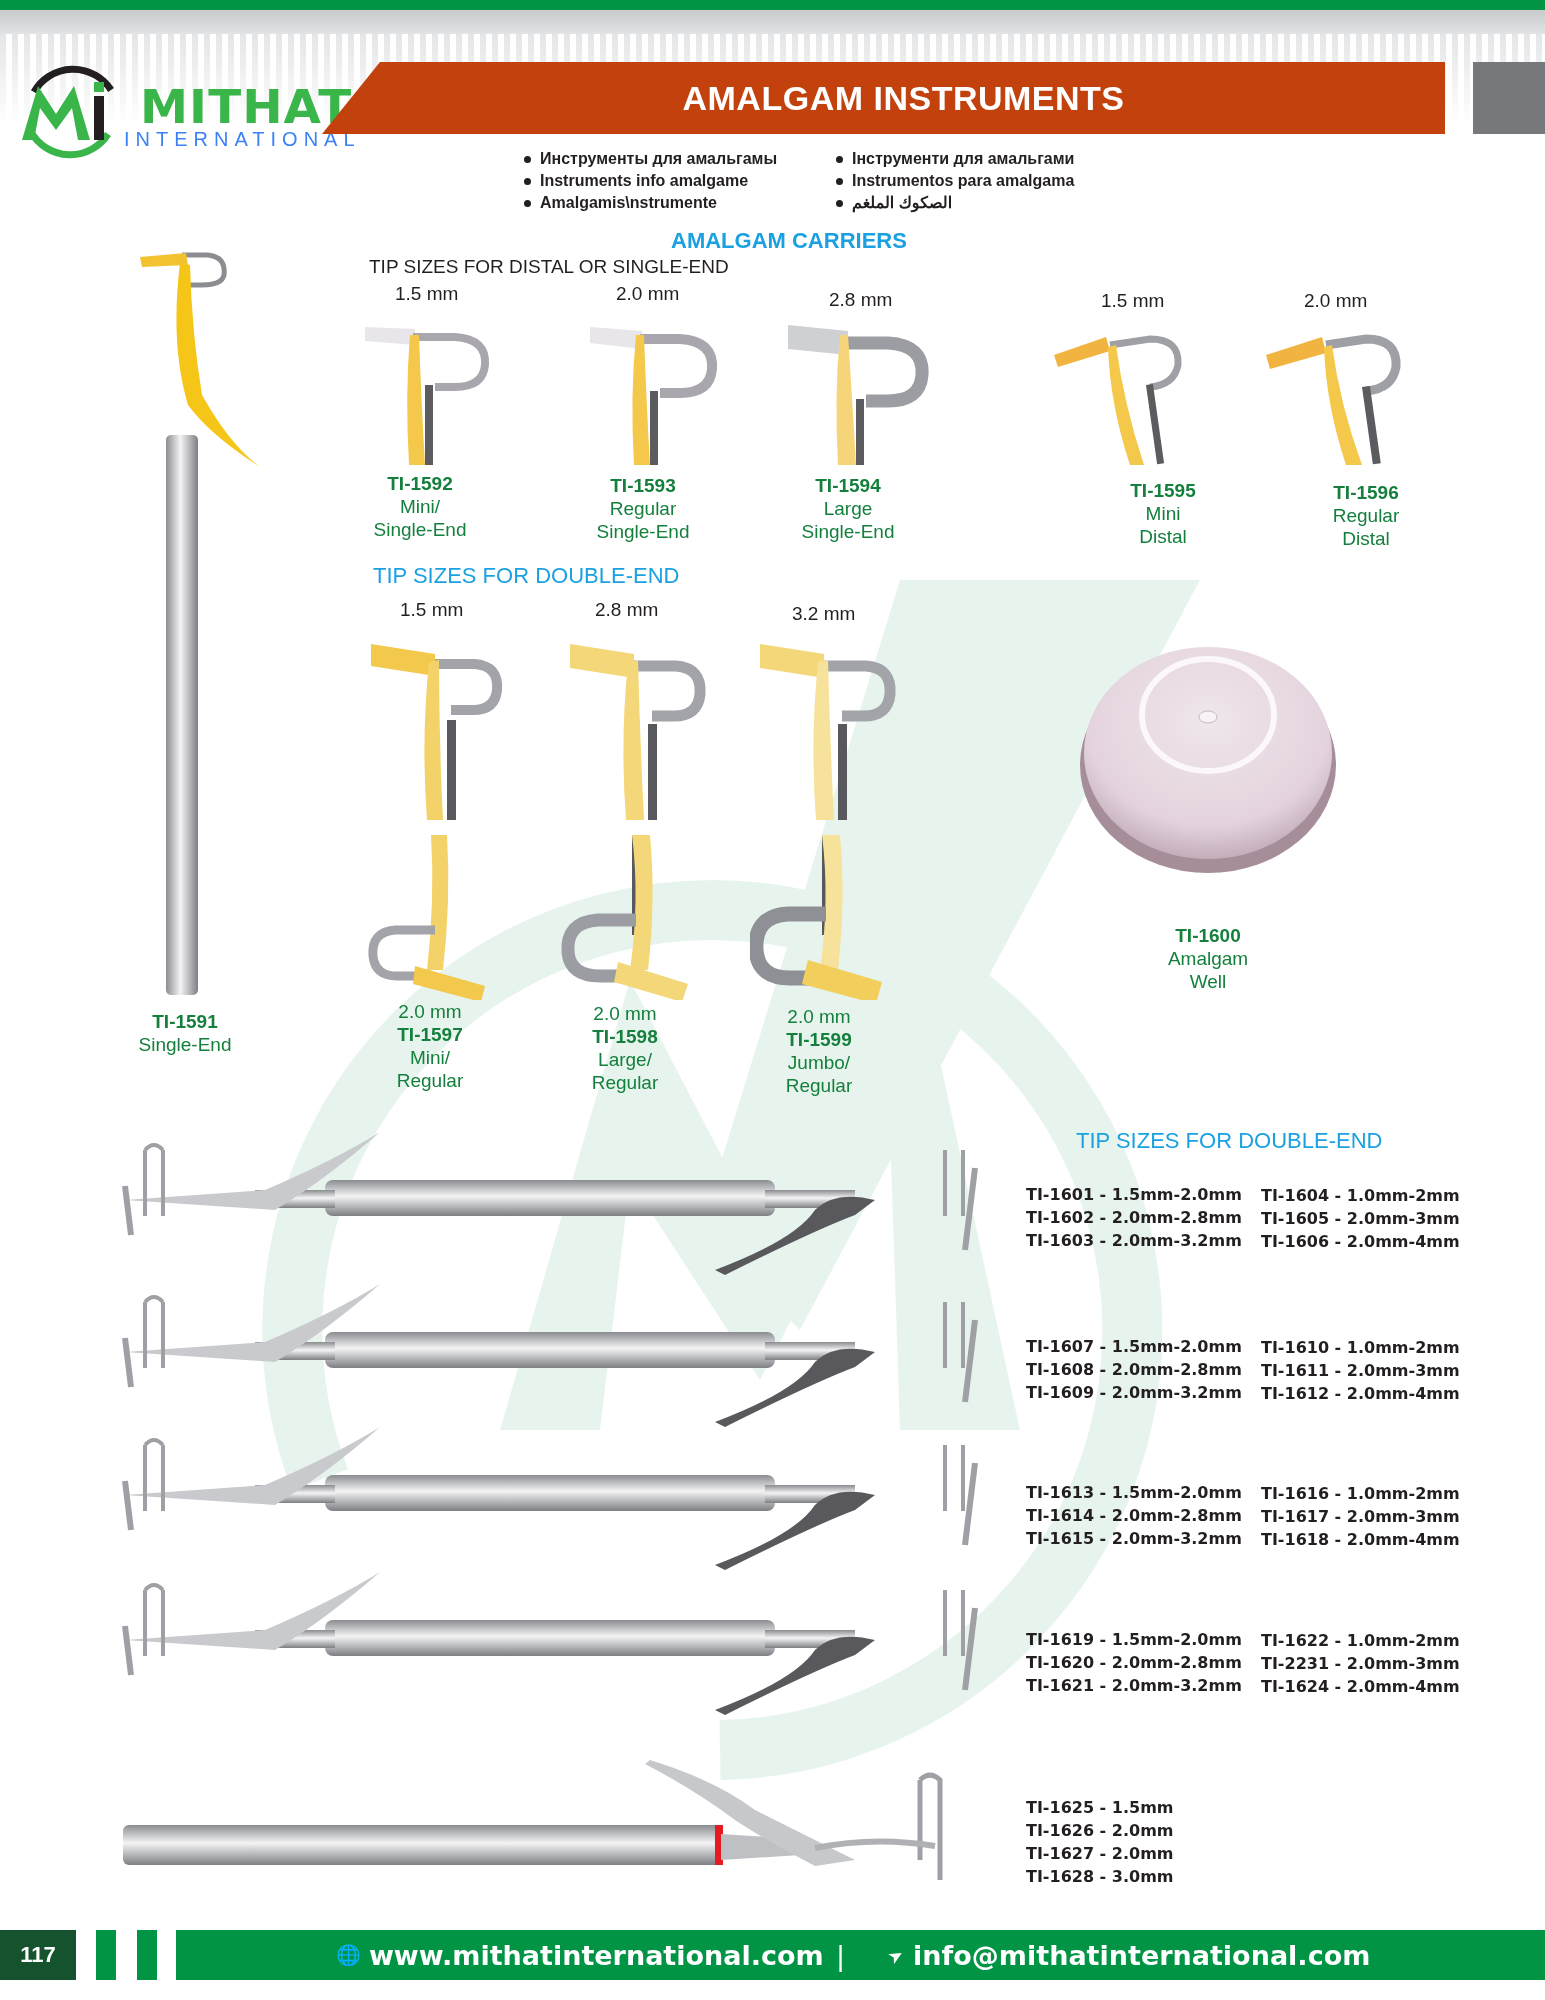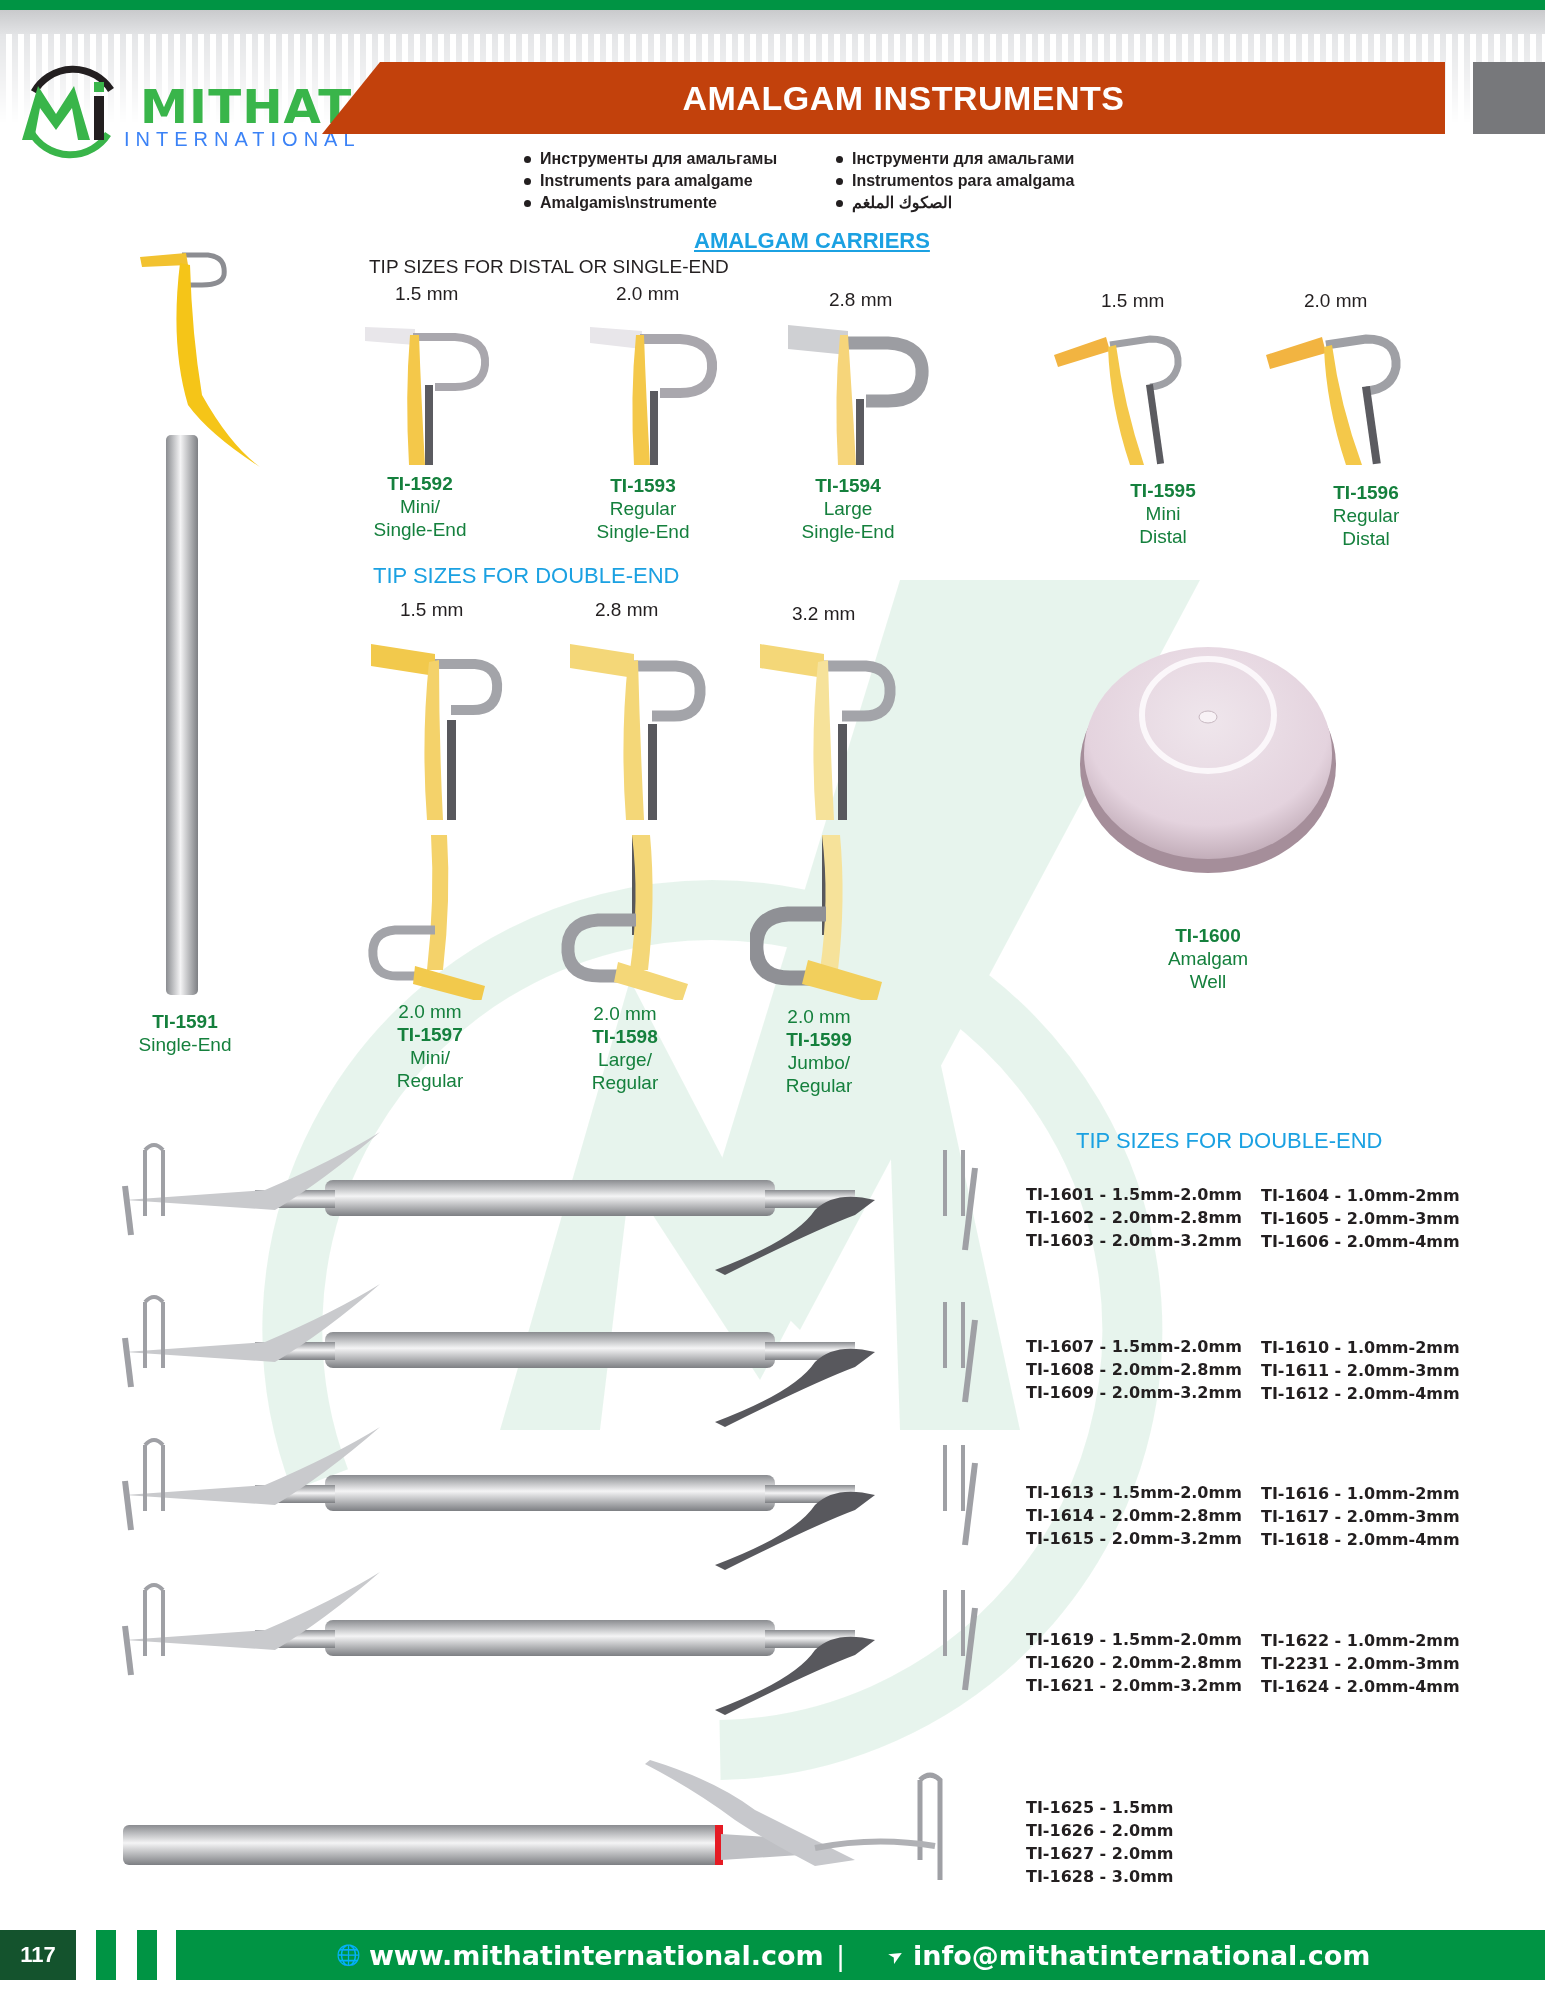--- a/index.html
+++ b/index.html
@@ -72,30 +72,30 @@
   <div class="logo-sub">INTERNATIONAL</div>
 </div>
 
 <div class="title-banner">
   <span>AMALGAM INSTRUMENTS</span>
 </div>
 <div class="grey-tab"></div>
 
 <ul class="lang-list" style="left:522px;">
   <li>Инструменты для амальгамы</li>
-  <li>Instruments para amalgame</li>
+  <li>Instruments info amalgame</li>
   <li>Amalgamis\nstrumente</li>
 </ul>
 <ul class="lang-list" style="left:834px;">
   <li>Інструменти для амальгами</li>
   <li>Instrumentos para amalgama</li>
   <li>الصكوك الملغم</li>
 </ul>
 
-<div class="blue-head bold" style="left:694px; top:228px;text-decoration:underline;">AMALGAM CARRIERS</div>
+<div class="blue-head bold" style="left:671px; top:228px;">AMALGAM CARRIERS</div>
 <div class="plain" style="left:369px; top:256px;">TIP SIZES FOR DISTAL OR SINGLE-END</div>
 
 <div class="plain" style="left:395px; top:283px;">1.5 mm</div>
 <div class="plain" style="left:616px; top:283px;">2.0 mm</div>
 <div class="plain" style="left:829px; top:289px;">2.8 mm</div>
 <div class="plain" style="left:1101px; top:290px;">1.5 mm</div>
 <div class="plain" style="left:1304px; top:290px;">2.0  mm</div>
 
 <svg class="inst" style="left:130px; top:245px;" width="140" height="760" viewBox="0 0 140 760">
   <defs>

